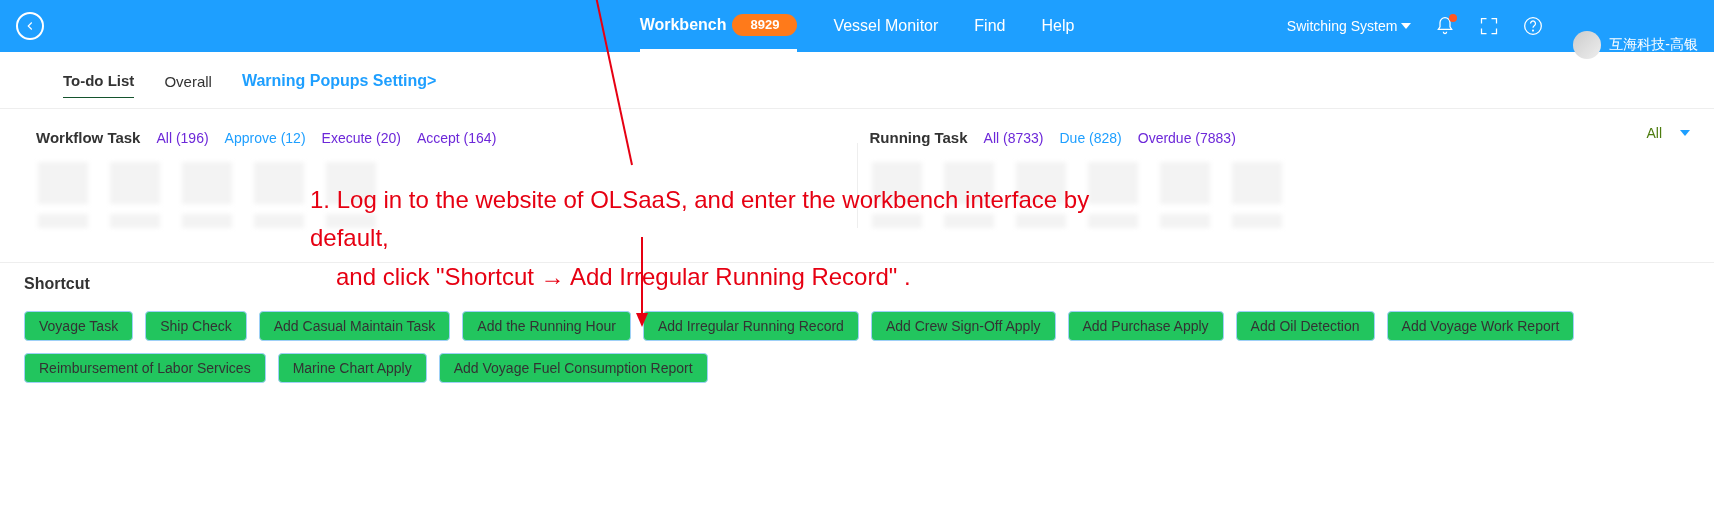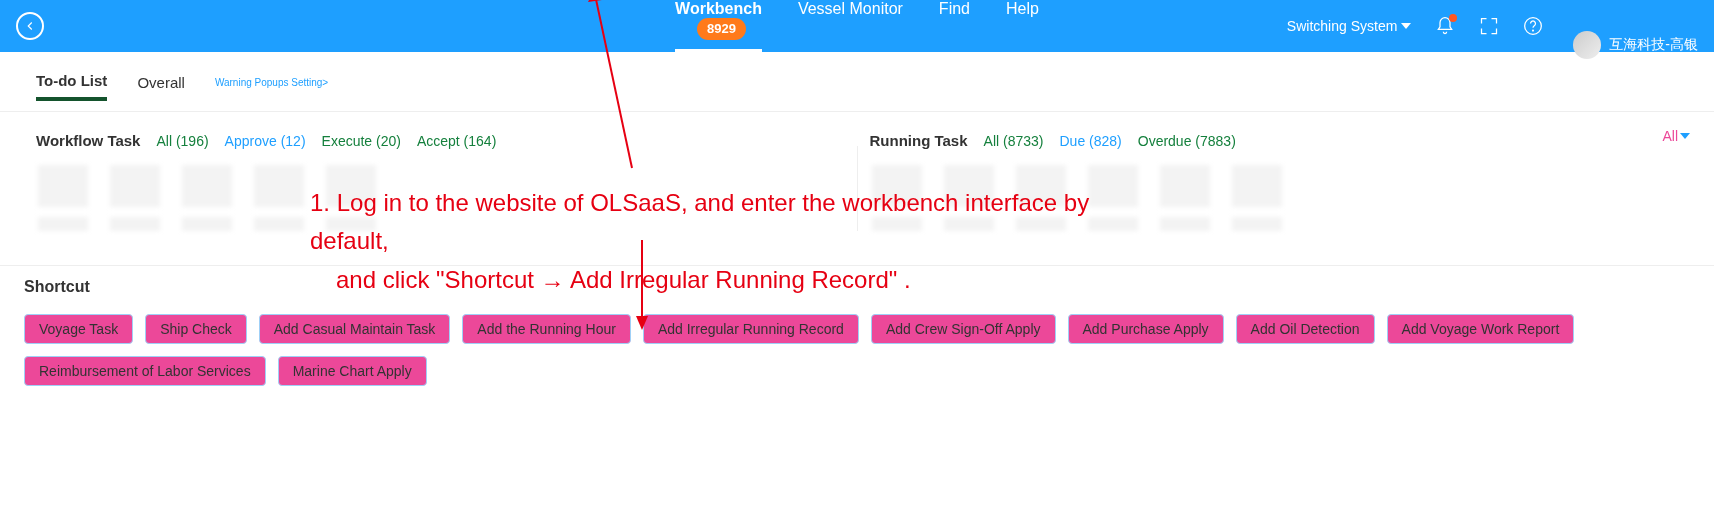--- a/index.html
+++ b/index.html
@@ -30,27 +30,27 @@
   .topnav {
     position: absolute;
     left: 0; right: 0;
     display: flex;
     justify-content: center;
     gap: 36px;
     align-items: center;
     height: 100%;
     pointer-events: none;
   }
-  .topnav .nav-item { pointer-events: auto; cursor: pointer; font-size: 16px; color: #fff; display: flex; align-items: center; height: 100%; flex-direction: column; }
+  .topnav .nav-item { pointer-events: auto; cursor: pointer; font-size: 16px; color: #fff; display: flex; align-items: center; height: 100%; }
   .topnav .nav-item.active { font-weight: bold; border-bottom: 3px solid #fff; }
   .badge {
     background: #ff7a1a;
     color: #fff;
     border-radius: 12px;
-    padding: 2px 10px;
+    padding: 2px 18px;
     font-size: 13px;
     margin-left: 6px;
     line-height: 18px;
     font-weight: bold;
     text-align: center;
   }
   .topright {
     margin-left: auto;
     display: flex;
     align-items: center;
@@ -65,53 +65,53 @@
   .noti-dot { position:absolute; top:-2px; right:-2px; width:8px; height:8px; background:#ff5722; border-radius:50%; }
   .avatar { width:28px; height:28px; border-radius:50%; background:linear-gradient(135deg,#ccc,#eee); display:inline-block; }
   .acct { display:flex; align-items:center; gap:8px; margin-left:6px;margin-top:37px; }
   .content { padding: 0; }
   .tabs {
     display:flex; align-items:center;
     gap: 30px;
     padding: 20px 36px 10px;
   }
   .tabs .tab { cursor:pointer; padding-bottom:8px; font-size:15px; color:#333; }
-  .tabs .tab.active { font-weight:bold; border-bottom:4px solid #14532d; }
-  .tabs .tab.link { color:#1E9FFF; font-size:10px; font-weight:normal; border:none; }
+  .tabs .tab.active { font-weight:bold; border-bottom:1px solid #14532d;margin-left:27px; }
+  .tabs .tab.link { color:#1E9FFF; font-size:16px; font-weight:bold; border:none; }
   .hr { height:1px; background:#eee; margin:0 0 20px 0; }
   .task-area { display:flex; padding: 0 24px 20px; gap:0; position:relative; }
   .task-col { flex:1; padding:0 12px; }
   .task-col.left { border-right:none; }
   .divider-v { width:1px; background:#eee; margin:14px 0; }
   .task-head { display:flex; align-items:center; gap:16px; margin-bottom:16px; }
   .task-head .title { font-weight:bold; font-size:15px; }
-  .task-head .filter { font-size:14px; color:#15803d; cursor:pointer; }
+  .task-head .filter { font-size:14px; color:#6d28d9; cursor:pointer; }
   .task-head .filter.link { color:#1E9FFF; }
-  .allfilter { position:absolute; right:24px; top:-4px; color:#ec4899; cursor:pointer; font-size:14px; display:flex; align-items:center; gap:2px;}
+  .allfilter { position:absolute; right:24px; top:-4px; color:#4d7c0f; cursor:pointer; font-size:14px; display:flex; align-items:center; gap:18px;}
   .allfilter svg{width:10px;height:10px;fill:#1E9FFF;}
   .tiles { display:flex; gap:18px; flex-wrap:wrap; }
   .tile {
     width:54px; height:80px; display:flex; flex-direction:column; align-items:center;
   }
   .tile .sq { width:50px; height:42px; background:#f3f3f3; filter:blur(2px); }
   .tile .lb { width:50px; height:14px; background:#f3f3f3; margin-top:10px; filter:blur(2px);}
   .annotation {
     position:absolute; left:310px; top:52px;
     color:#e60012; font-size:24px; line-height:1.6;
     width:780px;
     pointer-events:none;
   }
   .arrow1, .arrow2 { position:absolute; pointer-events:none; }
   .shortcut-area { padding: 12px 24px 24px; border-top:1px solid #eee; }
   .shortcut-area .sh-title { font-weight:bold; font-size:16px; margin-bottom:18px; }
   .chips { display:flex; flex-wrap:wrap; gap:12px; }
   .chip {
     border:1px solid #9fd0f7;
     color:#333;
-    background:#ec4899;
+    background:#22c55e;
     border-radius:4px;
     padding:6px 14px;
     font-size:14px;
     cursor:pointer;
   }
 </style>
 </head>
 <body>
 
 <div class="topbar">
@@ -281,16 +281,17 @@
       <div class="chip">Ship Check</div>
       <div class="chip">Add Casual Maintain Task</div>
       <div class="chip">Add the Running Hour</div>
       <div class="chip">Add Irregular Running Record</div>
       <div class="chip">Add Crew Sign-Off Apply</div>
       <div class="chip">Add Purchase Apply</div>
       <div class="chip">Add Oil Detection</div>
       <div class="chip">Add Voyage Work Report</div>
       <div class="chip">Reimbursement of Labor Services</div>
       <div class="chip">Marine Chart Apply</div>
+      <div class="chip">Add Voyage Fuel Consumption Report</div>
     </div>
   </div>
 
 </div>
 
 </body></html>

